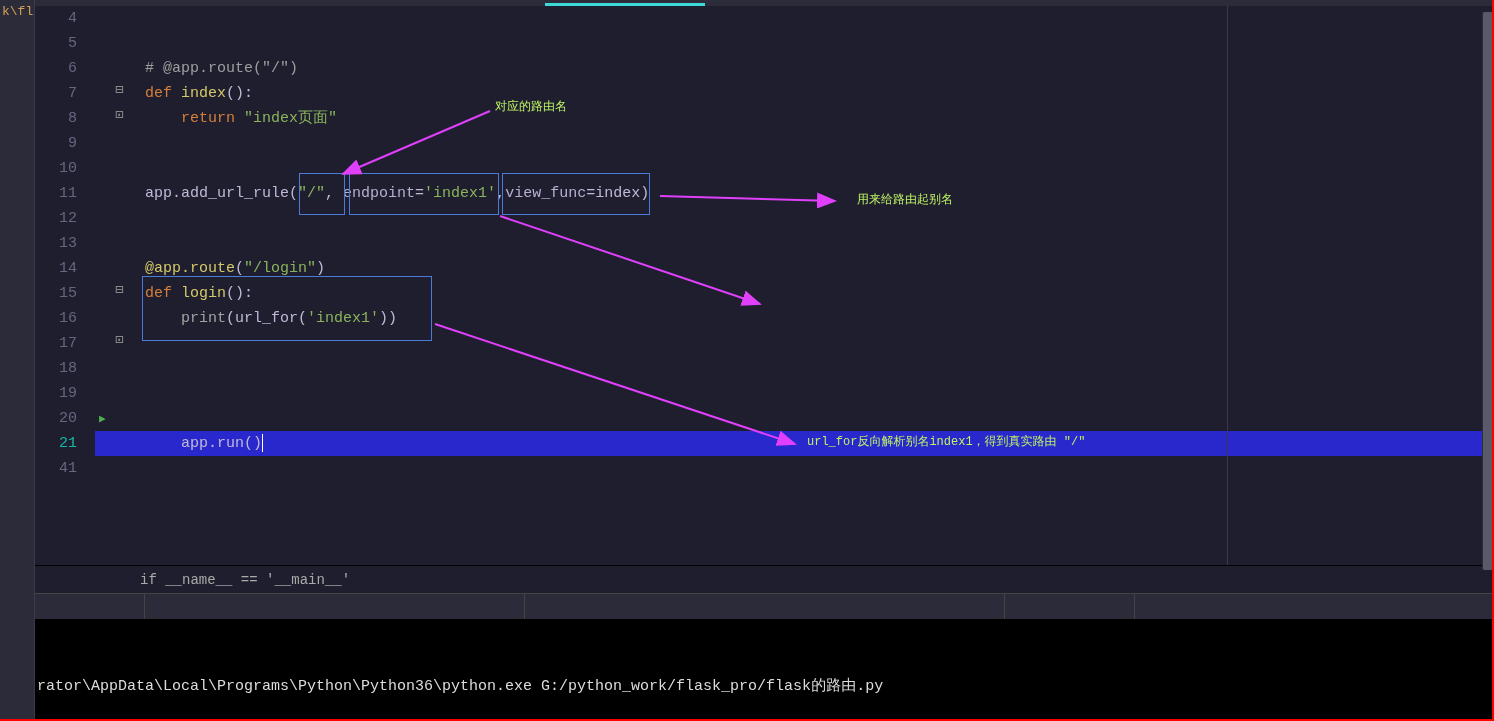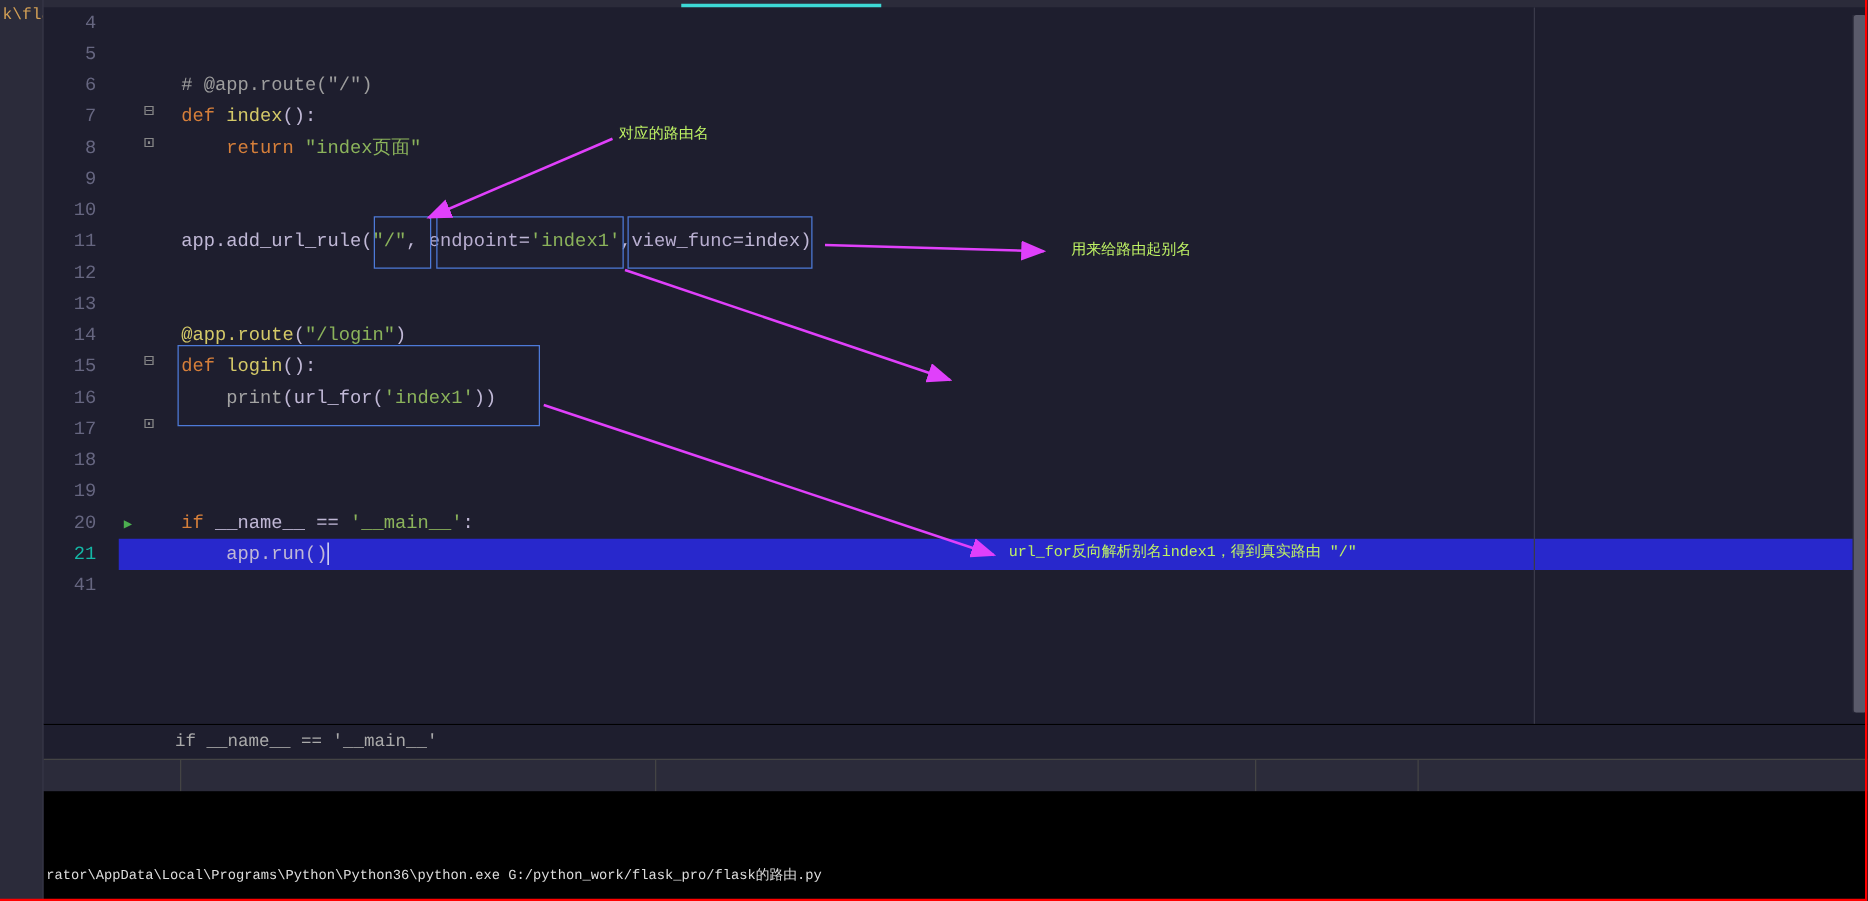--- a/index.html
+++ b/index.html
@@ -28,21 +28,21 @@
 .c-deco{color:#d4c968}
 .c-default{color:#c0b8d6}
 .caret{display:inline-block;width:1px;height:18px;background:#fff;vertical-align:middle}
 .box-hl{position:absolute;border:1px solid #4d7ad8}
 .annot{position:absolute;color:#bef264;font-size:12px;white-space:nowrap}
 svg.arrows{position:absolute;top:0;left:0;pointer-events:none}
 .ruler{position:absolute;top:0;bottom:0;width:1px;background:#3a3a4a}
 .breadcrumb-bar{height:28px;background:#1e1e2e;border-top:1px solid #000;padding-left:105px;line-height:28px;color:#aaa;font-size:14px}
 .terminal-tabs{height:26px;background:#2b2b3a;border-top:1px solid #444;display:flex}
 .term-tab{border-right:1px solid #444;height:100%;min-width:130px}
-.terminal{background:#000;color:#ddd;padding:8px 0 8px 2px;font-size:11px;line-height:24px;white-space:pre;height:88px}
+.terminal{background:#000;color:#ddd;padding:8px 0 8px 2px;font-size:15px;line-height:24px;white-space:pre;height:102px}
 .term-line{white-space:pre}
 .scroll-v{position:absolute;right:0;top:6px;width:12px;height:558px;background:#2b2b3a}
 .scroll-thumb{position:absolute;right:1px;width:10px;background:#5a5a6a;border-radius:2px}
 .red-border{position:absolute;border:2px solid red;pointer-events:none}
 </style>
 </head>
 <body>
 
 <div class="layout">
   <div class="sidebar">
@@ -89,21 +89,20 @@
       <div class="code-area" id="code">
         <div class="highlight-line" style="top:425px"></div>
 
         <div class="code-line" style="top:50px"><span class="c-comment"># @app.route("/")</span></div>
         <div class="code-line" style="top:75px"><span class="c-keyword">def</span> <span class="c-funcname">index</span><span class="c-default">():</span></div>
         <div class="code-line" style="top:100px">    <span class="c-keyword">return</span> <span class="c-string">"index页面"</span></div>
         <div class="code-line" style="top:175px"><span class="c-default">app.add_url_rule(</span><span class="c-string">"/"</span><span class="c-default">, </span><span class="c-ident">endpoint</span><span class="c-default">=</span><span class="c-string">'index1'</span><span class="c-default">,</span><span class="c-ident">view_func</span><span class="c-default">=</span><span class="c-default">index</span><span class="c-default">)</span></div>
         <div class="code-line" style="top:250px"><span class="c-deco">@app.route</span><span class="c-default">(</span><span class="c-string">"/login"</span><span class="c-default">)</span></div>
         <div class="code-line" style="top:275px"><span class="c-keyword">def</span> <span class="c-funcname">login</span><span class="c-default">():</span></div>
         <div class="code-line" style="top:300px">    <span class="c-builtin">print</span><span class="c-default">(url_for(</span><span class="c-string">'index1'</span><span class="c-default">))</span></div>
-        <div class="code-line" style="top:400px"><span class="c-keyword">if</span><span class="c-default"> __name__ </span><span class="c-default">==</span><span class="c-string"> '__main__'</span><span class="c-default">:</span></div>
         <div class="code-line" style="top:425px"><span class="c-default">    app.run(</span><span class="c-default">)</span><span class="caret"></span></div>
 
         <div class="box-hl" style="left:204px;top:167px;width:46px;height:42px"></div>
         <div class="box-hl" style="left:254px;top:167px;width:150px;height:42px"></div>
         <div class="box-hl" style="left:407px;top:167px;width:148px;height:42px"></div>
         <div class="box-hl" style="left:47px;top:270px;width:290px;height:65px"></div>
 
         <div class="annot" style="left:400px;top:92px">对应的路由名</div>
         <div class="annot" style="left:762px;top:185px">用来给路由起别名</div>
         <div class="annot" style="left:712px;top:427px">url_for反向解析别名index1，得到真实路由 "/"</div>

